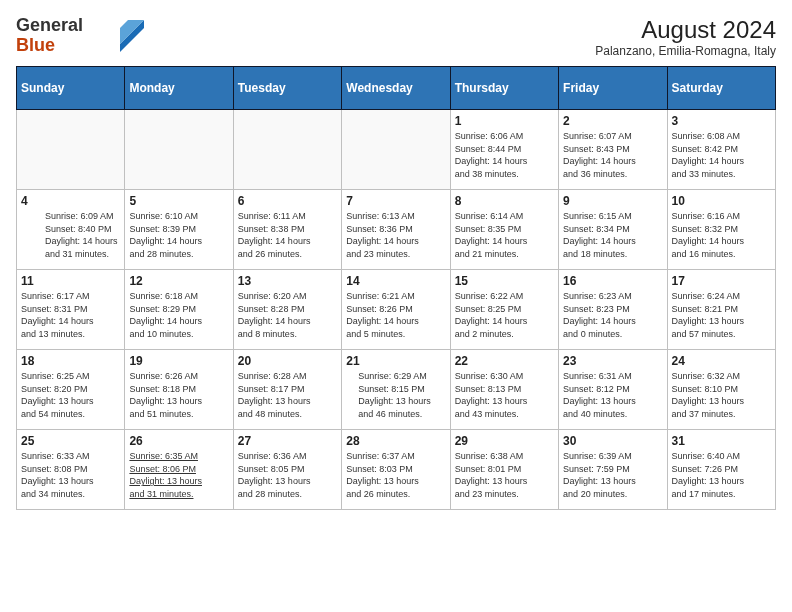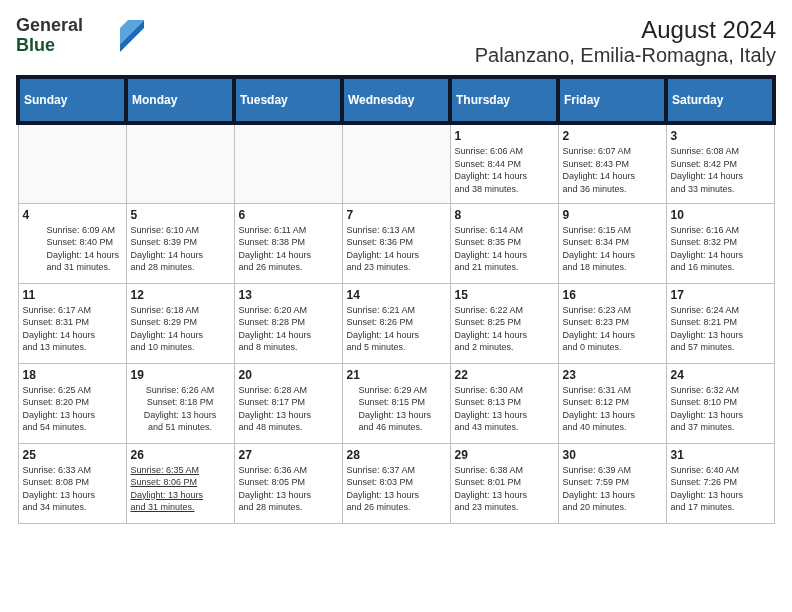--- a/index.html
+++ b/index.html
@@ -22,51 +22,51 @@
       gap: 31px;
     }
     .logo-text {
       display: flex;
       flex-direction: column;
       font-size: 18px;
       font-weight: bold;
       line-height: 1.1;
     }
     .logo-general { color: #333; }
-    .logo-blue { color: #14532d; }
+    .logo-blue { color: #c2410c; }
     .logo-icon {
       width: 24px;
       height: 32px;
       margin-left: 2px;
       position: relative;
     }
     .title-block {
       text-align: right;
     }
     .month-title {
       font-size: 24px;
       font-weight: normal;
       color: #222;
     }
     .location-title {
-      font-size: 20px;
+      font-size: 12px;
       color: #333;
     }
     .calendar-table {
       width: 100%;
       border-collapse: collapse;
       table-layout: fixed;
     }
     .calendar-table th {
       background-color: #2e74b5;
       color: #fff;
       font-size: 12px;
       font-weight: bold;
       padding: 14px 4px;
-      border: 4px solid #0f172a;
+      border: 1px solid #0f172a;
       text-align: left;
     }
     .calendar-table td {
       border: 1px solid #c0c0c0;
       vertical-align: top;
       padding: 4px 4px;
       font-size: 9.5px;
       color: #333;
       height: 80px;
       background: #fff;
@@ -254,21 +254,21 @@
       <tr>
         <td>
           <span class="day-number">18</span>
           <div class="day-info" style="white-space: pre-line;">Sunrise: 6:25 AM
 Sunset: 8:20 PM
 Daylight: 13 hours
 and 54 minutes.</div>
         </td>
         <td>
           <span class="day-number">19</span>
-          <div class="day-info" style="white-space: pre-line; text-align: center;">Sunrise: 6:26 AM
+          <div class="day-info" style="white-space: pre-line;">Sunrise: 6:26 AM
 Sunset: 8:18 PM
 Daylight: 13 hours
 and 51 minutes.</div>
         </td>
         <td>
           <span class="day-number">20</span>
           <div class="day-info" style="white-space: pre-line;">Sunrise: 6:28 AM
 Sunset: 8:17 PM
 Daylight: 13 hours
 and 48 minutes.</div>

